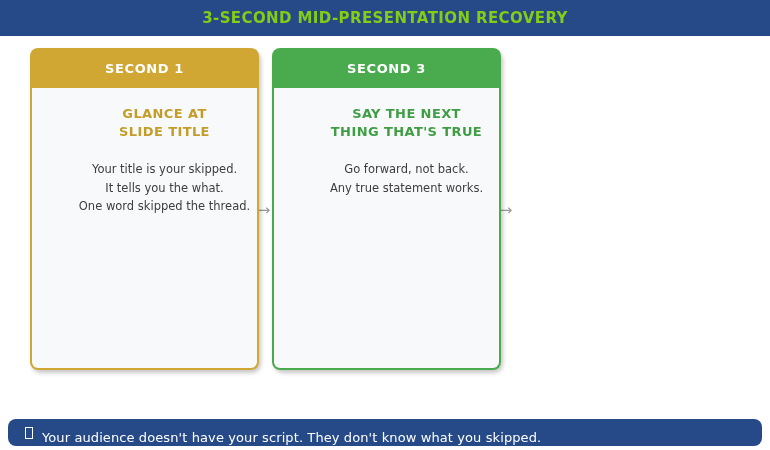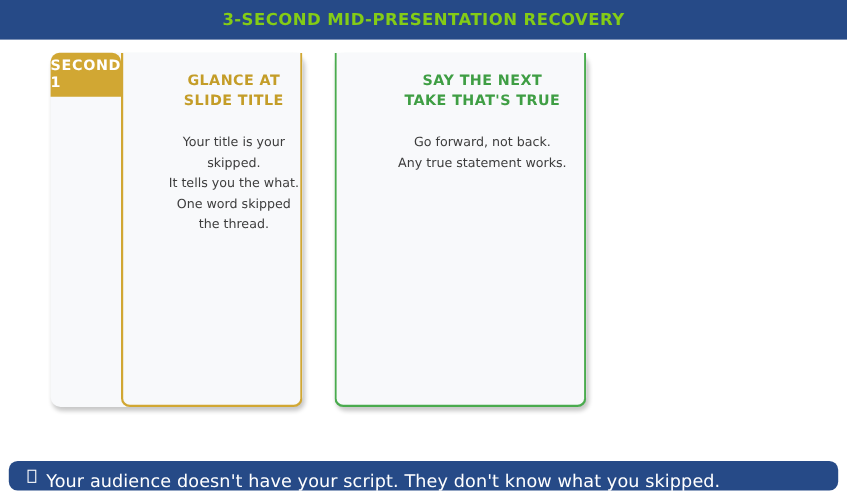--- a/index.html
+++ b/index.html
@@ -32,25 +32,24 @@
     left: 30px; top: 48px;
     width: 712px;
     display: flex;
     gap: 13px;
     z-index: 1;
   }
   .card {
     width: 229px;
     height: 322px;
     display: flex;
-    flex-direction: row;
+    flex-direction: column;
     border-radius: 9px;
     box-shadow: 2px 3px 4px rgba(0,0,0,0.22);
     background: #f8f9fb;
-    margin-left: 16px;
   }
   .card-header {
     height: 40px;
     flex: 0 0 40px;
     background: var(--accent);
     border-radius: 8px 8px 0 0;
     display: flex;
     align-items: center;
     justify-content: center;
   }
@@ -109,21 +108,21 @@
     gap: 9px;
   }
   .tofu-icon {
     display: inline-block;
     width: 8px; height: 12px;
     border: 1px solid #ffffff;
     flex: 0 0 auto;
   }
   .footer-text {
     color: #ffffff;
-    font-size: 16px;
+    font-size: 13px;
     letter-spacing: 0.1px;
     margin-top: 10px;
   }
 </style>
 </head>
 <body>
 
 <div class="top-bar" style="--bar-bg: #264a87;">
   <div class="title">3-SECOND MID-PRESENTATION RECOVERY</div>
 </div>
@@ -140,23 +139,26 @@
       <div class="card-lines">
         <div>Your title is your skipped.</div>
         <div>It tells you the what.</div>
         <div>One word skipped the thread.</div>
       </div>
     </div>
   </div>
 
 
   <div class="card" style="--accent: #4aab4e; --subtitle: #3f9e44;">
+    <div class="card-header">
+      <span class="card-label">SECOND 3</span>
+    </div>
     <div class="card-body">
       <div class="card-subtitle">SAY THE NEXT
-TAKE THAT'S TRUE</div>
+THING THAT'S TRUE</div>
       <div class="card-lines">
         <div>Go forward, not back.</div>
         <div>Any true statement works.</div>
       </div>
     </div>
   </div>
 
 </div>
 
 <div class="flow-arrow a1">→</div>

